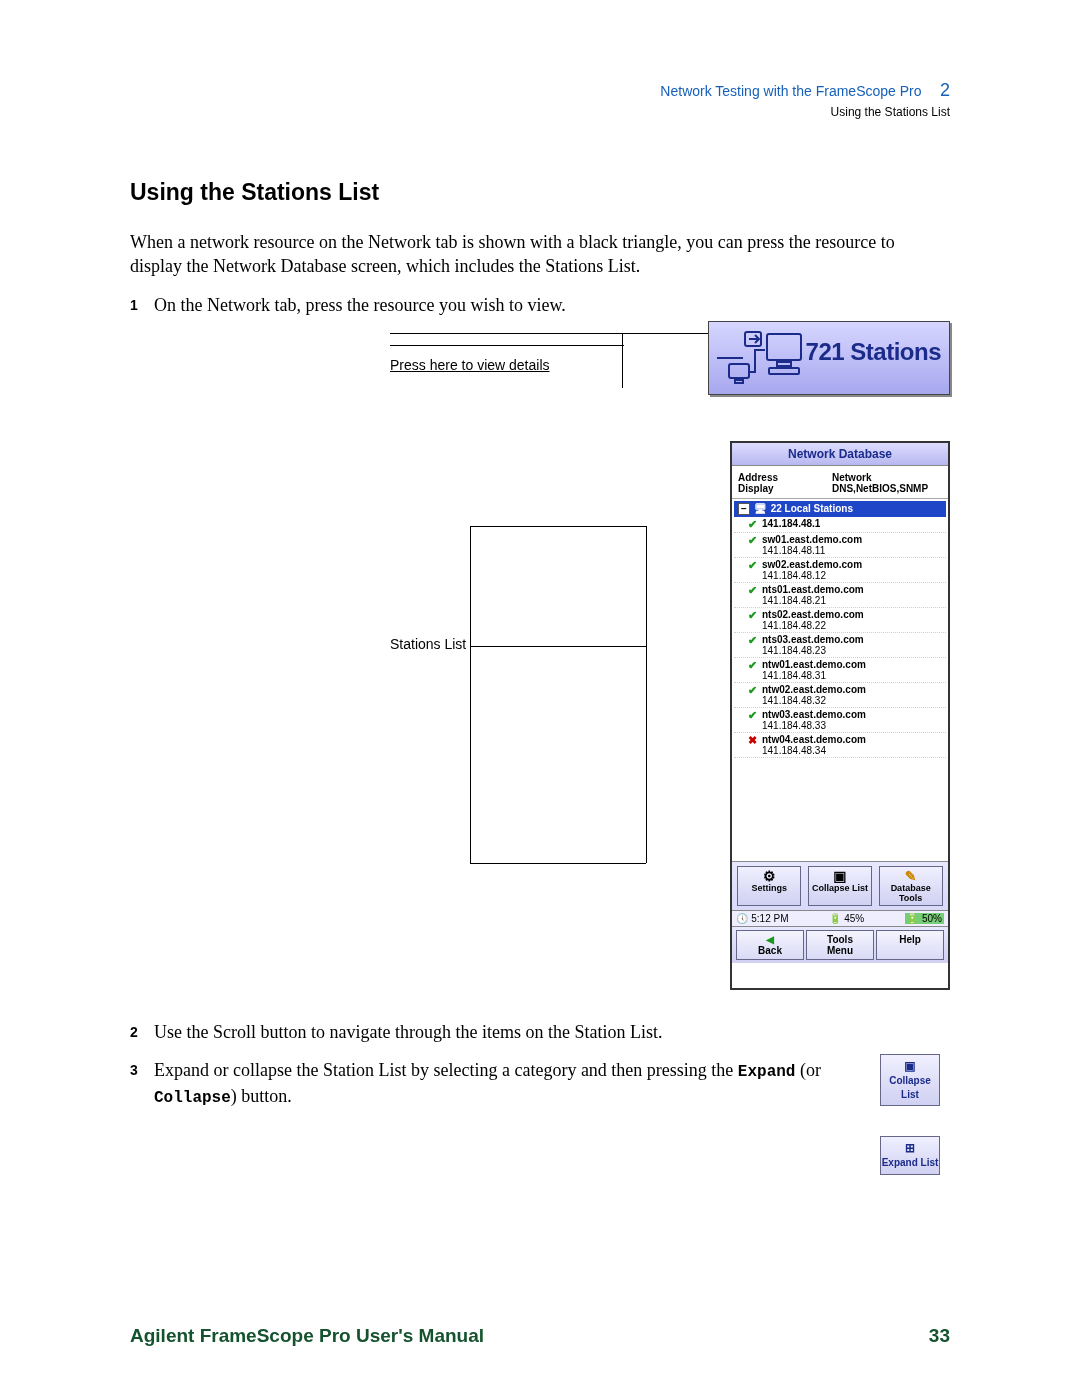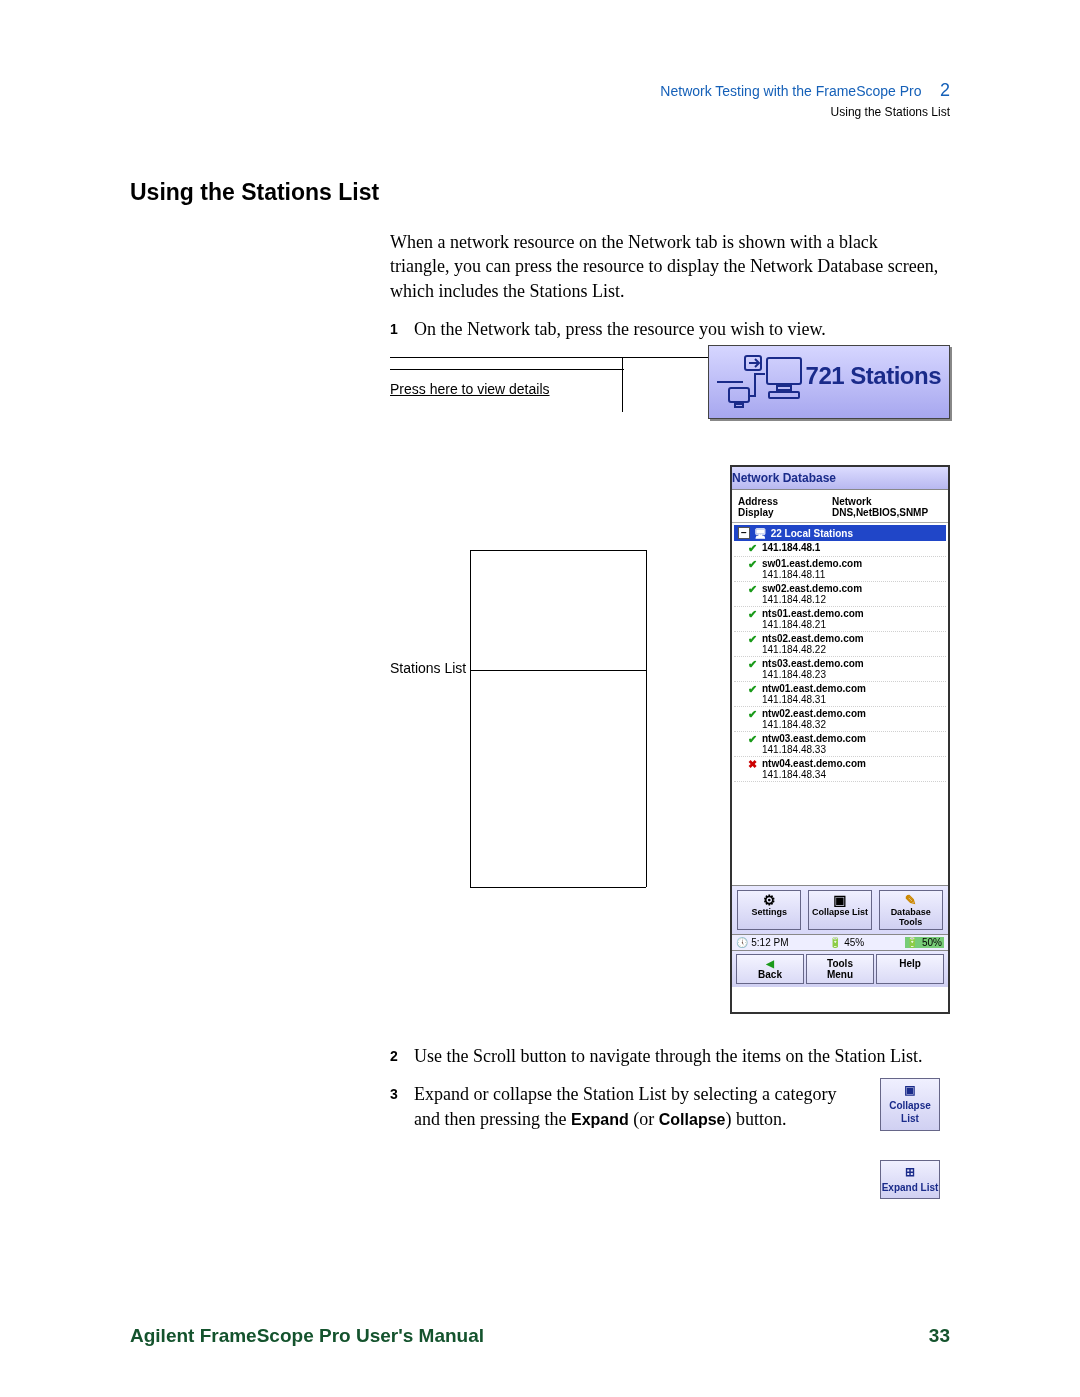--- a/index.html
+++ b/index.html
@@ -38,32 +38,31 @@
   h2.section {
     font-family: Arial, Helvetica, sans-serif;
     font-weight: bold;
     font-size: 23px;
     margin-top: 60px;
     margin-bottom: 24px;
   }
   .body-text {
     font-size: 18px;
     line-height: 1.35;
-    margin-left: 260px;
     margin-right: 10px;
   }
   .body-text p { margin: 0 0 14px 0; }
   ol.steps { list-style: none; padding: 0; margin: 0; }
   ol.steps > li { position: relative; padding-left: 24px; margin-bottom: 14px; }
   ol.steps > li .num {
     position: absolute; left: 0; top: 3px;
     font-family: Arial, Helvetica, sans-serif;
     font-weight: bold; font-size: 14px;
   }
-  .ui-bold { font-family: Liberation Sans, sans-serif; font-weight: bold; font-size: 16px; }
+  .ui-bold { font-family: Liberation Mono, monospace; font-weight: bold; font-size: 16px; }
 
   
   .fig1 {
     position: relative;
     margin-left: 260px;
     margin-top: 12px;
     height: 80px;
   }
   .fig1 .caption {
     position: absolute;
@@ -113,21 +112,21 @@
   .device {
     position: absolute; right: 0; top: 0;
     width: 216px; height: 545px;
     border: 2px solid #333;
     background: #fff;
     font-family: Tahoma, Arial, sans-serif;
     font-size: 10px;
   }
   .dev-title {
     background: linear-gradient(#dcdcff,#b8b8f0);
-    color: #1a2b8a; font-weight: bold; text-align: left;
+    color: #1a2b8a; font-weight: bold; text-align: center;
     padding: 4px 0; border-bottom: 1px solid #888; font-size: 12px;
   }
   .dev-info {
     font-size: 10px; font-weight: bold; padding: 6px 6px 4px 6px;
     border-bottom: 1px solid #aaa;
   }
   .dev-info .row { display:flex;gap:46px; }
   .dev-info .k { width:48px; }
   .dev-tree {
     padding: 2px; font-size: 10px;

